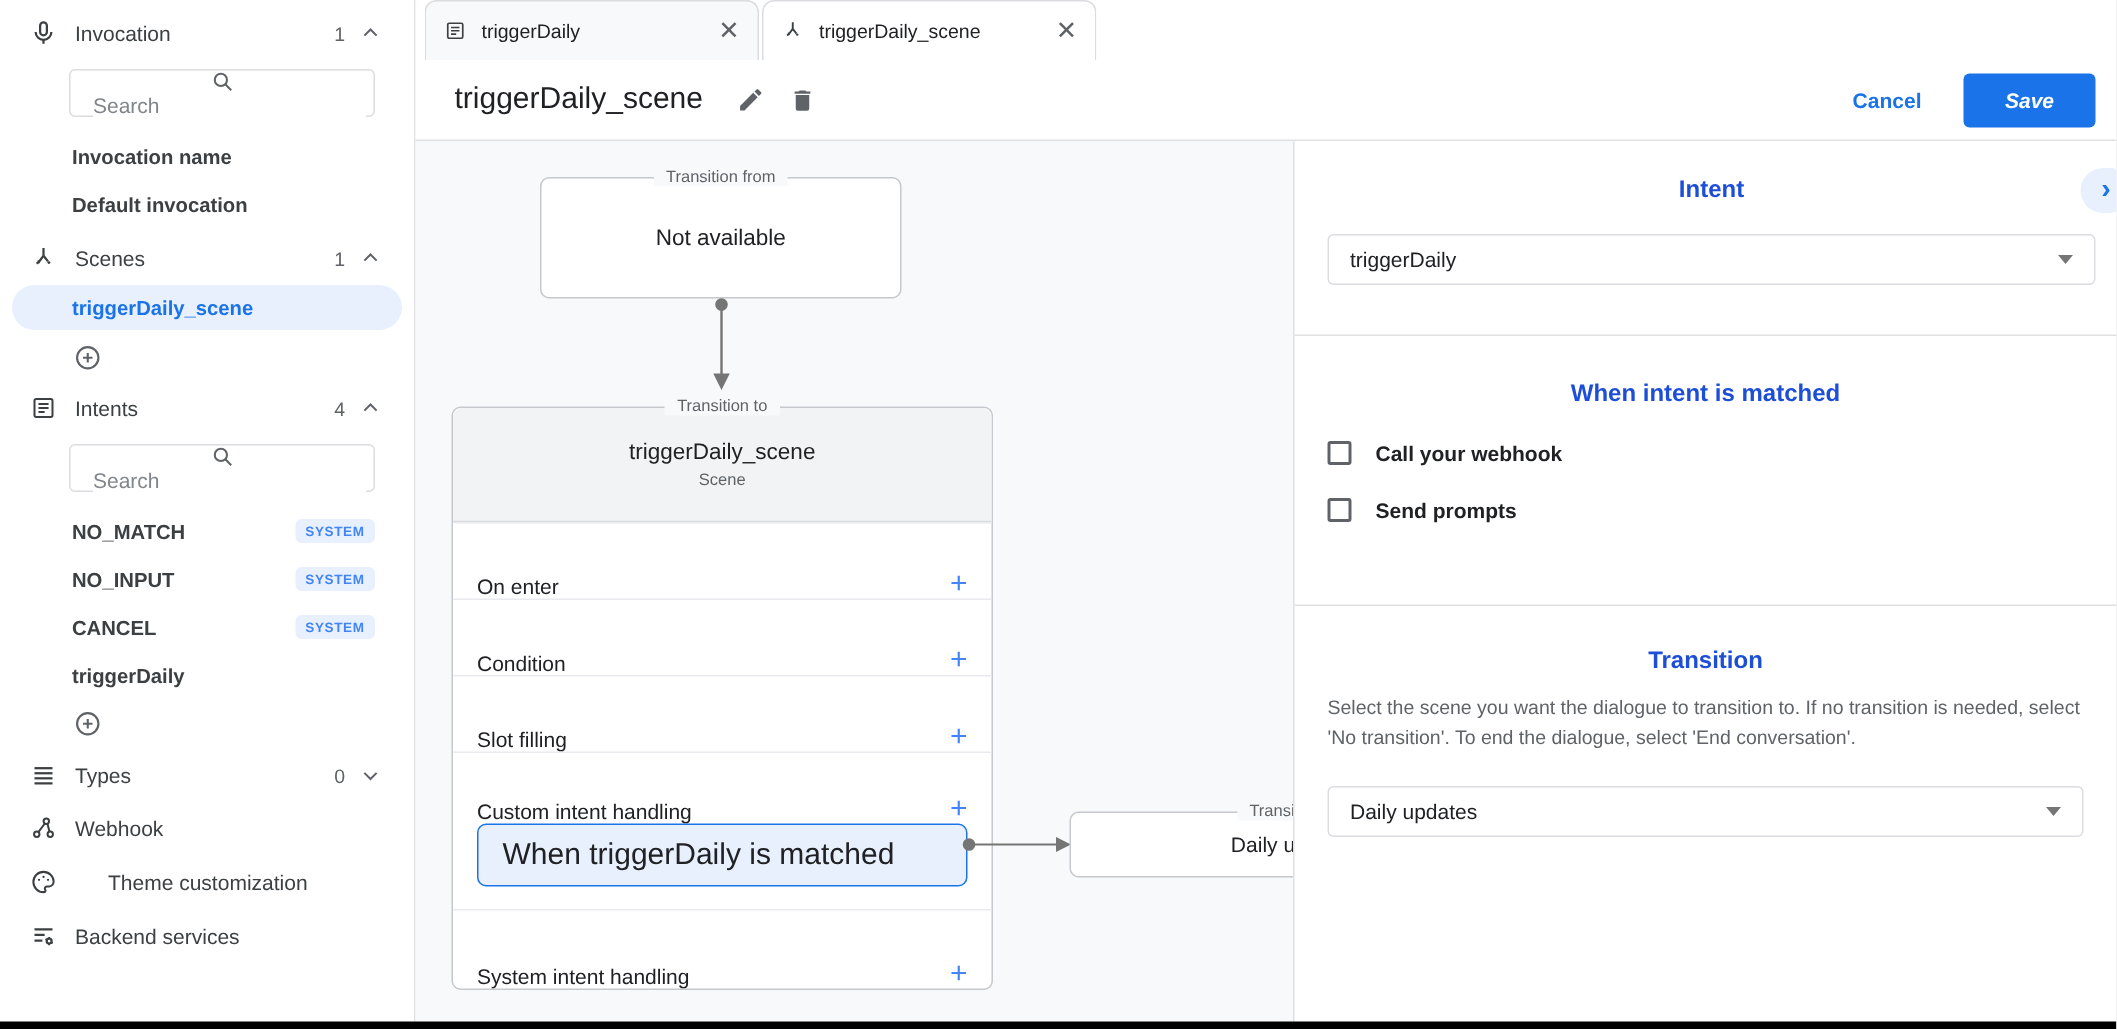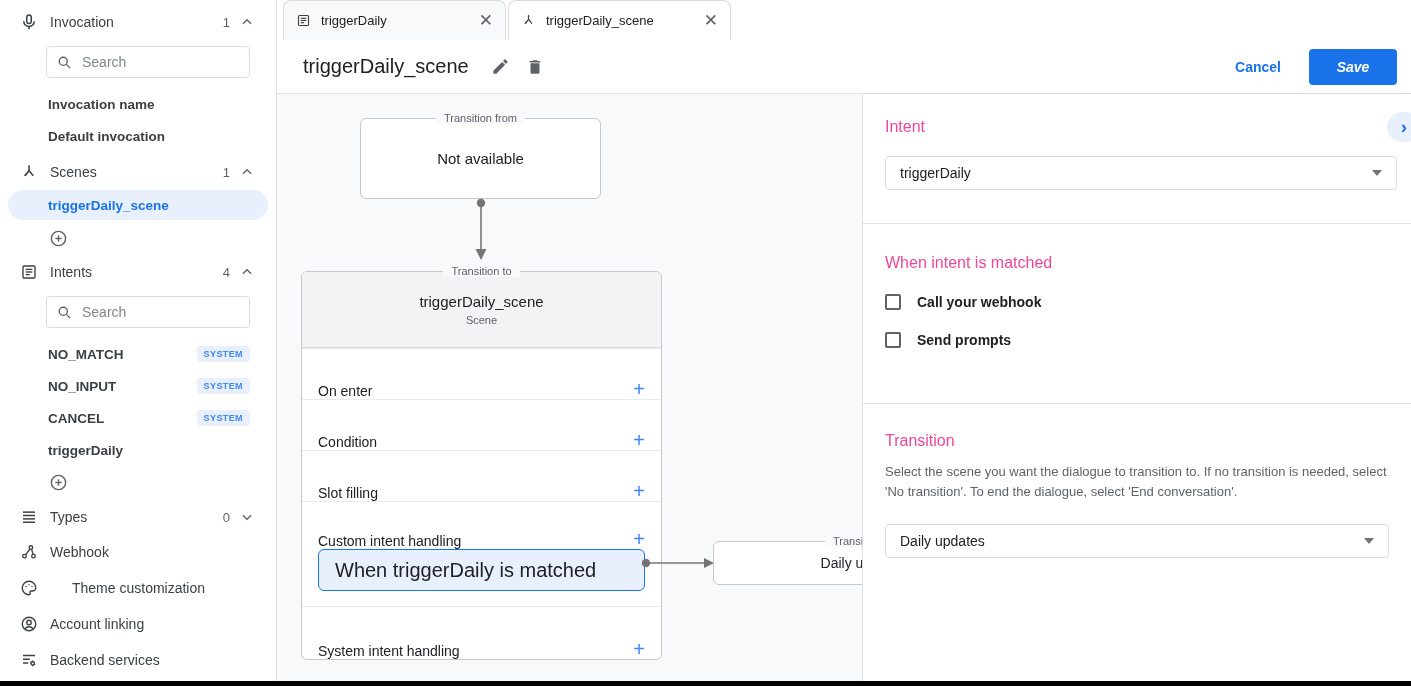--- a/index.html
+++ b/index.html
@@ -8,21 +8,21 @@
   .root { position:relative; width:1411px; height:686px; background:#fff; overflow:hidden;
           color:#202124; font-size:14px; }
 
   
   .sidebar { position:absolute; left:0; top:0; width:277px; height:681px; background:#fff;
              border-right:1px solid #e0e0e0; overflow:hidden; }
   .side-row { display:flex; align-items:center; height:32px; padding:0 22px 0 20px; color:#3c4043; }
   .side-row .lbl { margin-left:12px; font-size:14px; }
   .side-row .cnt { margin-left:auto; color:#5f6368; font-size:13px; margin-right:10px; }
   .side-search { display:flex; align-items:center; height:32px; margin:8px 26px 10px 46px;
-                 border:1px solid #dadce0; border-radius:4px; padding:0 10px; background:#fff; }
+                 border:1px solid #dadce0; border-radius:4px; padding:0 10px; background:#fff;flex-direction:column; }
   .side-search input { border:0; outline:0; width:100%; margin-left:10px; font-size:14px;
                        font-family:"Liberation Sans",sans-serif; color:#202124; }
   .side-search input::placeholder { color:#80868b; }
   .side-item { display:flex; align-items:center; height:32px; padding:0 26px 0 48px;
                font-weight:bold; font-size:13.5px; color:#3c4043; }
   .side-item .badge { margin-left:auto; background:#e8f0fe; color:#4285f4; font-size:9px;
                       font-weight:bold; letter-spacing:.4px; padding:3px 7px; border-radius:4px; }
   .side-selected { display:flex; align-items:center; height:30px; margin:2px 8px; padding-left:40px;
                    background:#e8f0fe; border-radius:16px; color:#1a73e8; font-weight:bold; font-size:13.5px; }
   .side-plus { display:flex; align-items:center; height:32px; padding-left:49px; color:#5f6368; }
@@ -71,21 +71,21 @@
   .chip { margin:0 16px 15px; height:42px; display:flex; align-items:center; padding:0 16px;
           background:#e8f0fe; border:1px solid #1a73e8; border-radius:6px; font-size:20px; color:#202124; }
   .next-node { left:436px; top:447px; width:300px; height:44px; }
   .next-node .body { display:flex; align-items:center; justify-content:center; height:100%; font-size:14px; }
   .conn { position:absolute; pointer-events:none; }
 
   
   .panel { position:absolute; left:862px; top:94px; width:549px; height:587px; background:#fff;
            border-left:1px solid #e0e0e0; overflow:hidden; }
   .p-sec1 { height:130px; padding:24px 14px 0 22px; border-bottom:1px solid #e0e0e0; position:relative; }
-  .p-h { font-size:16px; color:#ec4899; font-weight:400; }
+  .p-h { font-size:16px; color:#1d4ed8; font-weight:700;text-align:center; }
   .expand-btn { position:absolute; right:-10px; top:18px; width:34px; height:30px; border-radius:15px;
                 background:#e8f0fe; color:#1a73e8; border:none; font-size:19px; font-weight:bold;
                 display:flex; align-items:center; justify-content:center; cursor:pointer; }
   .dropdown { display:flex; align-items:center; height:34px; border:1px solid #dadce0; border-radius:4px;
               padding:0 14px; font-size:14px; color:#202124; margin-top:20px; cursor:pointer; }
   .caret { margin-left:auto; width:0; height:0; border-left:5px solid transparent;
            border-right:5px solid transparent; border-top:6px solid #757575; }
   .p-sec2 { height:180px; padding:30px 22px 0; border-bottom:1px solid #e0e0e0; }
   .chk-row { display:flex; align-items:center; margin-top:22px; }
   .chk { width:16px; height:16px; border:2px solid #5f6368; border-radius:2px; margin-right:16px; flex:none; cursor:pointer; }
@@ -257,30 +257,20 @@
     <div class="side-row" style="height:36px;gap:22px;">
       <span class="icon">
         <svg width="18" height="18" viewBox="0 0 24 24" fill="none" stroke="#3c4043" stroke-width="1.8">
             <path d="M12 3a9 9 0 1 0 0 18c1.6 0 2.2-1.1 1.5-2.2-.8-1.2-.1-2.8 1.4-2.8H17a4.5 4.5 0 0 0 4-4.5C21 7 17 3 12 3z"></path>
             <circle cx="8" cy="10" r="1" fill="#3c4043" stroke="none"></circle>
             <circle cx="12" cy="7.5" r="1" fill="#3c4043" stroke="none"></circle>
             <circle cx="16" cy="10" r="1" fill="#3c4043" stroke="none"></circle>
           </svg>
       </span>
       <span class="lbl">Theme customization</span>
-    </div>
-    <div class="side-row" style="height:36px;">
-      <span class="icon">
-        <svg width="18" height="18" viewBox="0 0 24 24" fill="none" stroke="#3c4043" stroke-width="1.8">
-            <circle cx="12" cy="12" r="9"></circle>
-            <circle cx="12" cy="10" r="3"></circle>
-            <path d="M6.5 18.5a6.5 6 0 0 1 11 0"></path>
-          </svg>
-      </span>
-      <span class="lbl">Account linking</span>
     </div>
     <div class="side-row" style="height:36px;">
       <span class="icon">
         <svg width="18" height="18" viewBox="0 0 24 24" fill="none" stroke="#3c4043" stroke-width="2">
             <line x1="4" y1="6" x2="20" y2="6"></line>
             <line x1="4" y1="11" x2="13" y2="11"></line>
             <line x1="4" y1="16" x2="11" y2="16"></line>
             <circle cx="17" cy="16.5" r="2.2"></circle>
             <line x1="17" y1="12.8" x2="17" y2="14.3" stroke-width="1.6"></line>
             <line x1="17" y1="18.7" x2="17" y2="20.2" stroke-width="1.6"></line>

